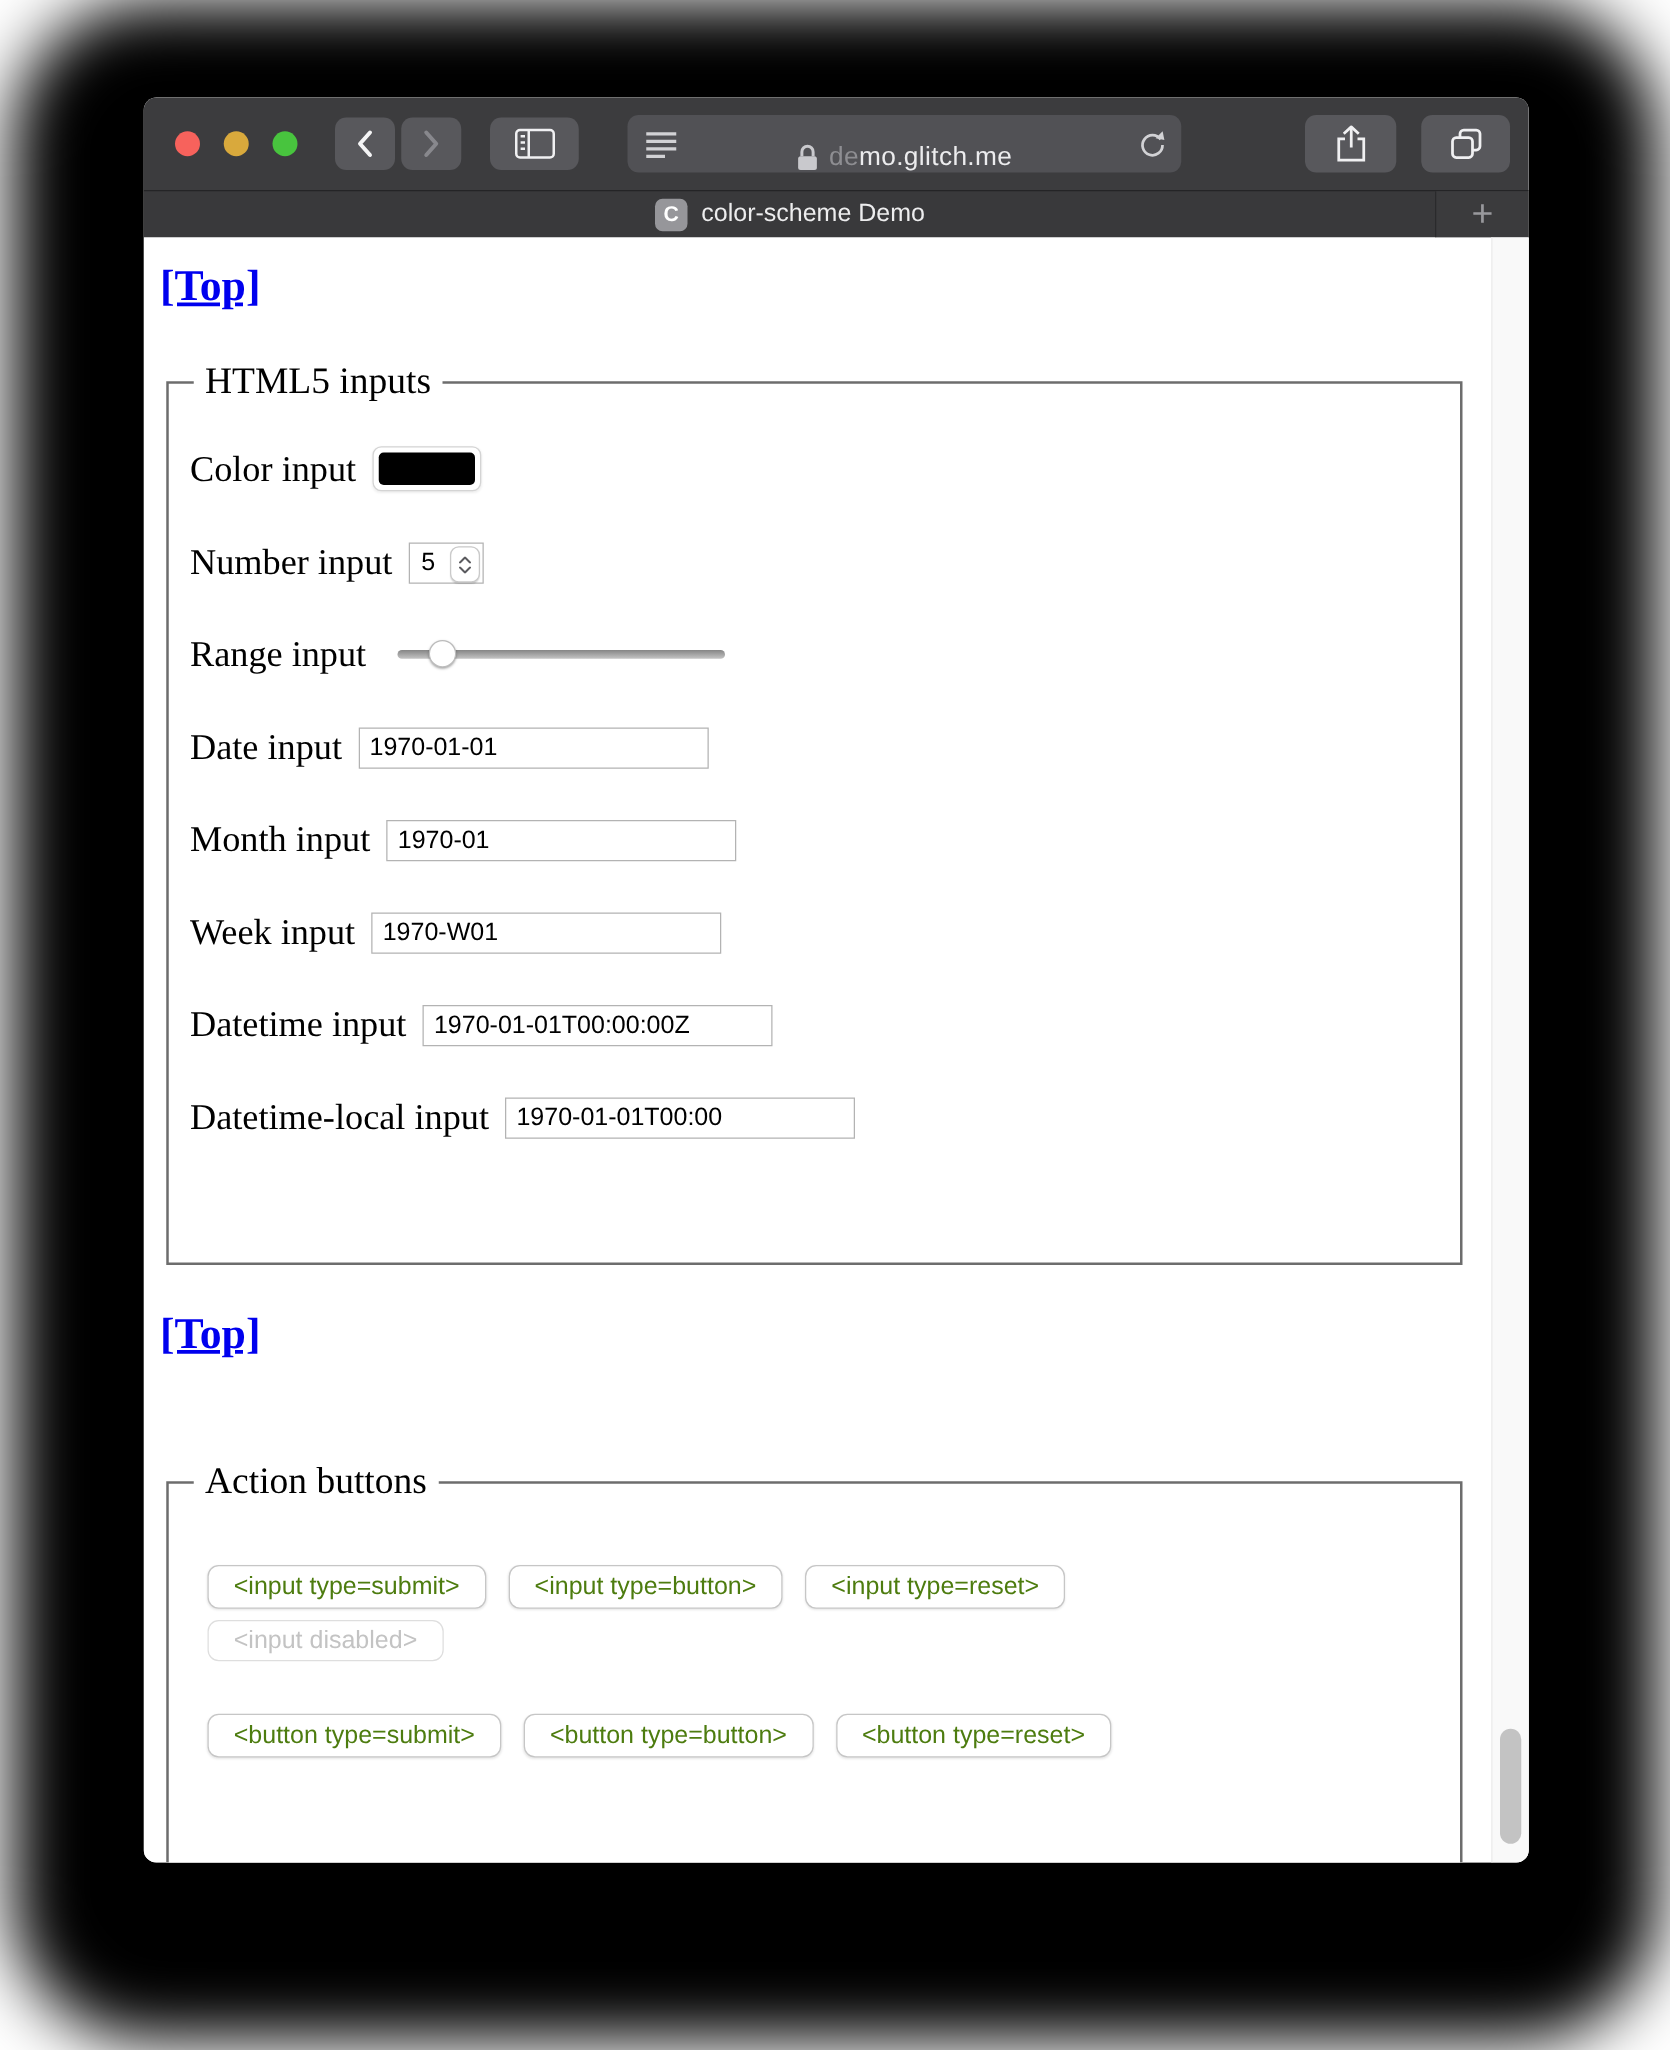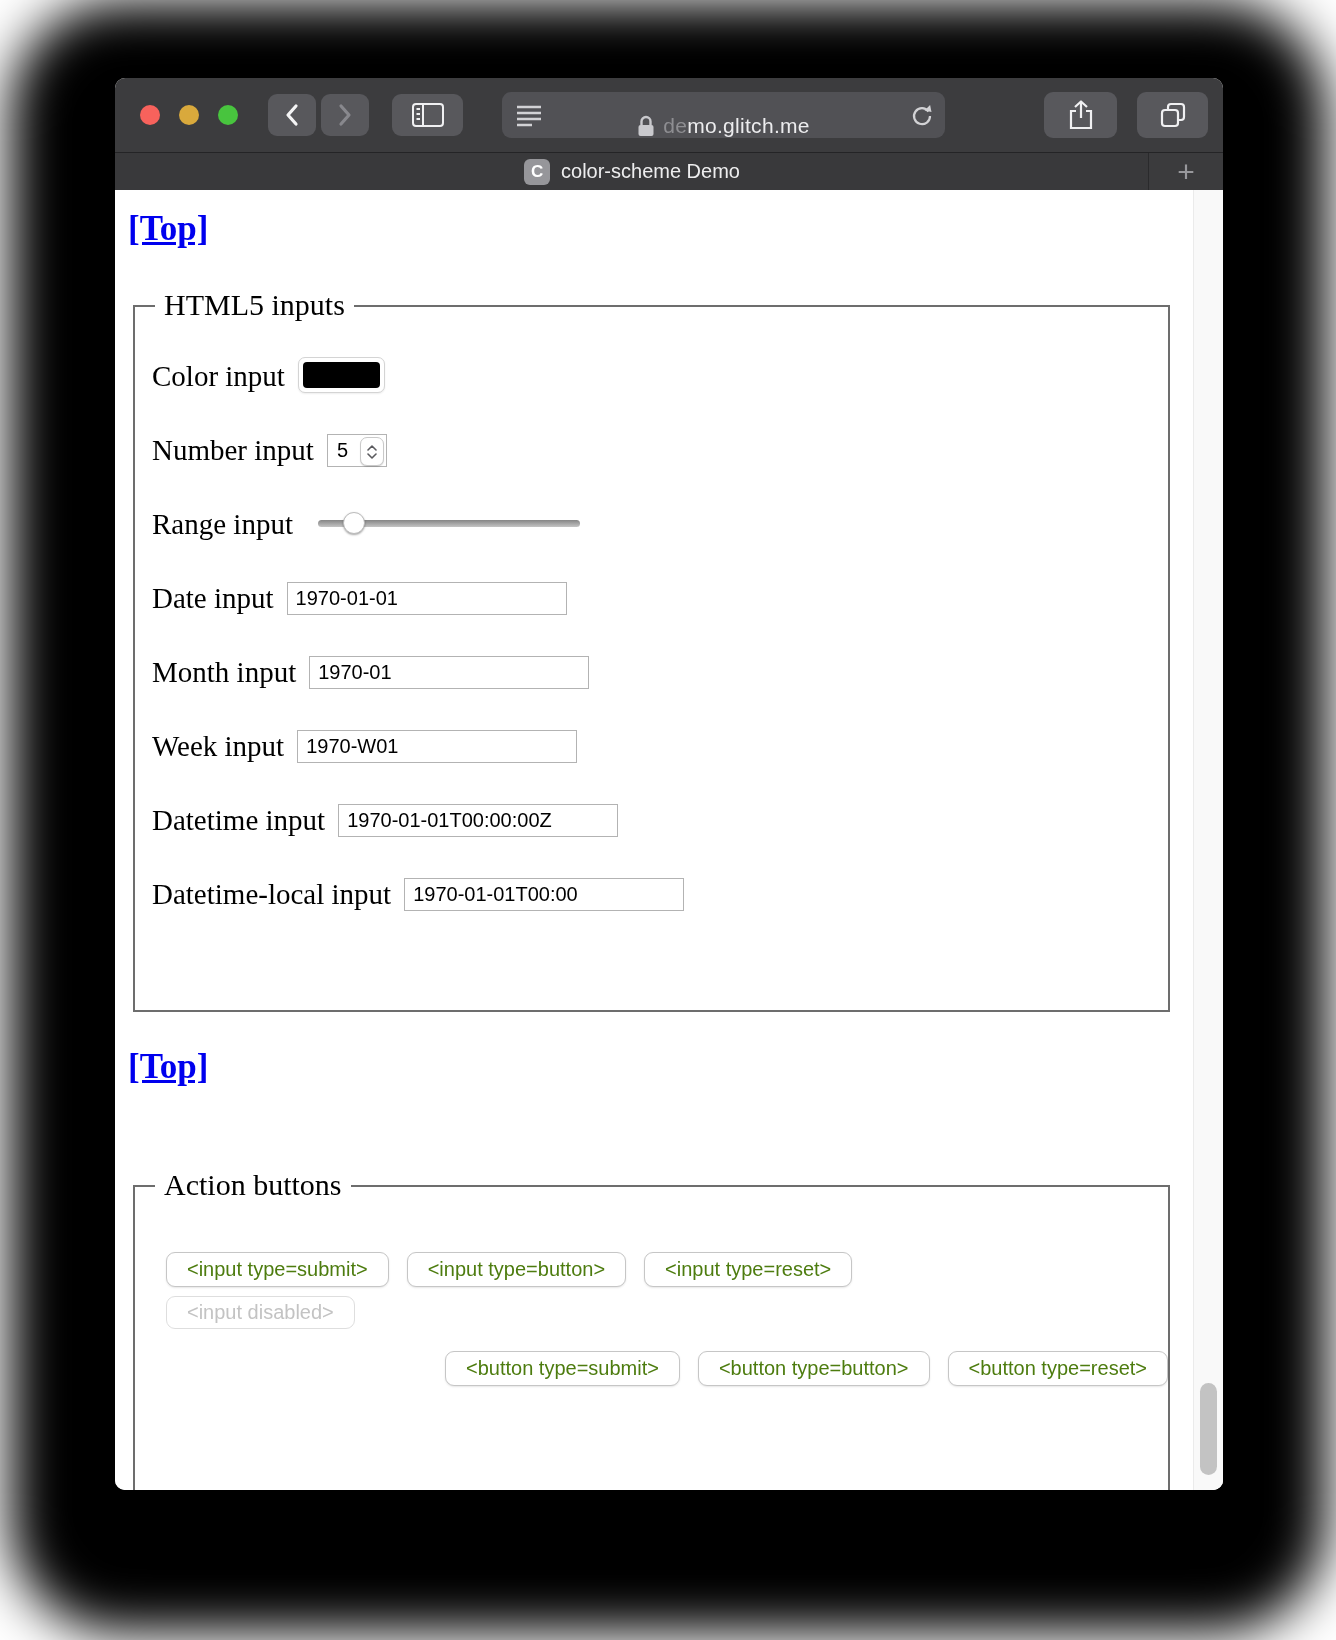--- a/index.html
+++ b/index.html
@@ -77,21 +77,21 @@
   .text-field{width:280px;height:33px;border:1px solid #b3b3b3;box-sizing:border-box;background:#fff;
     font-family:"Liberation Sans",sans-serif;font-size:20px;color:#000;padding:0 0 0 8px;outline:none;
     -webkit-appearance:none;appearance:none;border-radius:0;}
   
   .btns{padding:65px 0 0 31px;}
   .btn-row{display:flex;gap:18px;}
   .abtn{height:35px;padding:0 20px;background:#fff;border:1px solid #c6c6c6;border-radius:9px;
     font-family:"Liberation Sans",sans-serif;font-size:20px;color:#4d7c0f;
     box-shadow:0 1px 2px rgba(0,0,0,.10);white-space:nowrap;}
   .abtn.dis{color:#c3c3c3;border-color:#dedede;box-shadow:none;height:33px;}
-  .r1d{margin-top:9px;} .r2{margin-top:22px;justify-content:flex-end;} .r2d{margin-top:12px;}
+  .r1d{margin-top:9px;} .r2{margin-top:42px;} .r2d{margin-top:12px;}
   svg{display:block;}
 </style>
 </head>
 <body>
 
 <div class="shadow-blob"></div>
 
 <div class="window">
 
   <div class="toolbar">

